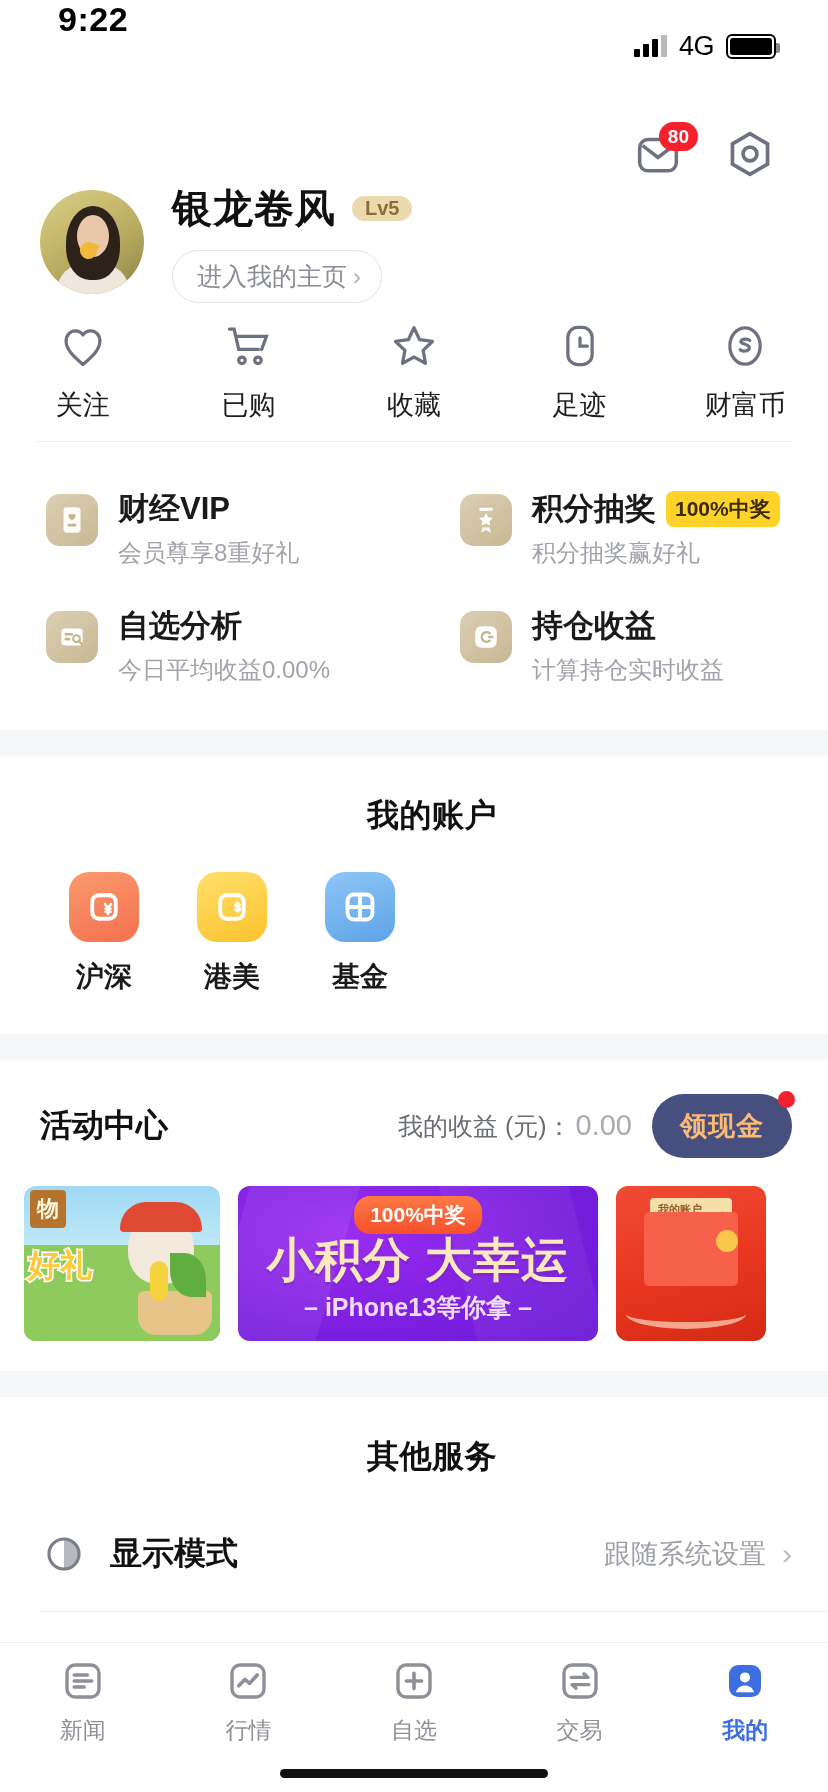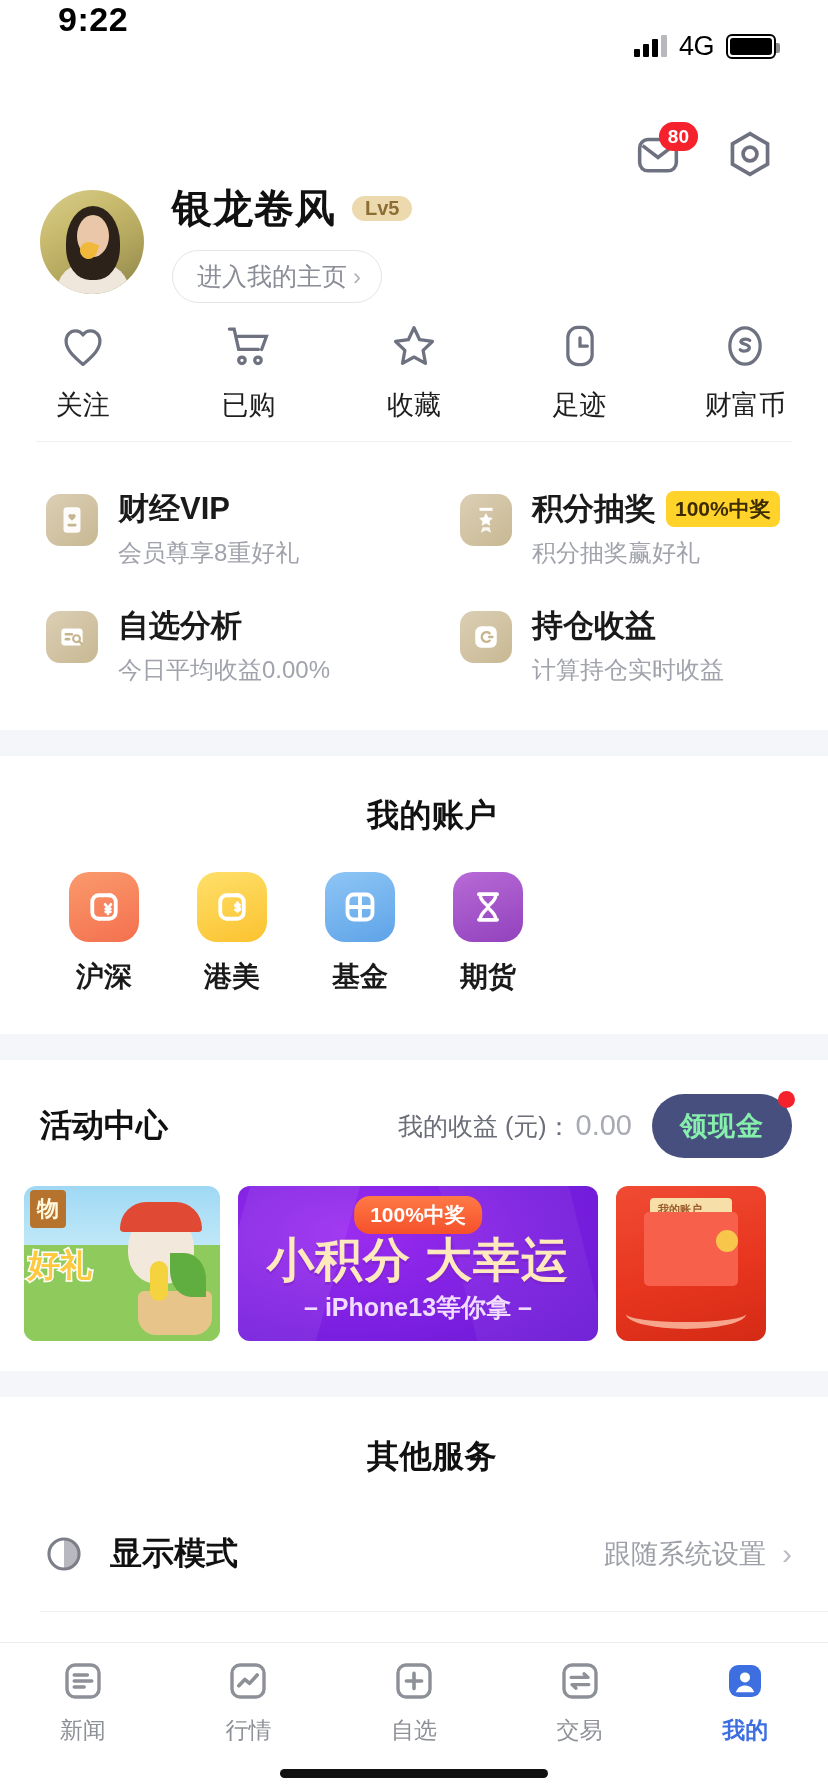--- a/index.html
+++ b/index.html
@@ -88,21 +88,21 @@
   .acct-ico{ width:70px; height:70px; border-radius:20px; display:flex; align-items:center; justify-content:center; }
   .acct-label{ font-size:28px; font-weight:600; color:#1a1a1a; }
 
   
   .act-head{ display:flex; align-items:center; padding:34px 36px 0 40px; }
   .act-title{ font-size:32px; font-weight:700; color:#111; }
   .act-right{ margin-left:auto; display:flex; align-items:center; gap:20px; }
   .act-earn{ font-size:25px; color:#6b6e77; }
   .act-val{ font-size:29px; color:#a7aab2; margin-left:4px;text-align:center; }
   .cashbtn{
-    position:relative; background:#474f7f; color:#86efac; font-size:27px; font-weight:600;
+    position:relative; background:#474f7f; color:#fdba74; font-size:27px; font-weight:600;
     padding:14px 28px; border-radius:34px; letter-spacing:1px;
   }
   .cashdot{ position:absolute; top:-3px; right:-3px; width:17px; height:17px; background:#f5222d; border-radius:50%; }
   .banners{ display:flex; gap:18px; padding:28px 0 30px 24px; overflow:hidden; }
   .bn{ border-radius:12px; overflow:hidden; flex:0 0 auto; position:relative; height:155px; }
   .bn1{ width:196px; background:linear-gradient(180deg,#9fd8f4 0%,#bfe8f8 38%,#8fd06a 40%,#7cc454 100%); }
   .bn1 .hill{ position:absolute; left:0; bottom:0; width:100%; height:62%; background:#8ecb5c; }
   .bn1 .sign{ position:absolute; left:6px; top:4px; background:#b6732e; color:#fff8dd; font-size:22px; font-weight:800; padding:4px 7px; border-radius:4px; }
   .bn1 .txt2{ position:absolute; left:4px; top:58px; color:#ffc93f; font-size:32px; font-weight:900; -webkit-text-stroke:3px #fff; paint-order:stroke; }
   .bn1 .bear{ position:absolute; right:26px; top:26px; width:66px; height:72px; border-radius:50% 50% 44% 44%; background:#f2e9dc; }
@@ -351,30 +351,20 @@
       <div class="acct">
         <div class="acct-ico" style="background:linear-gradient(160deg,#8ec6f5,#5ea3e8);">
           <svg width="44" height="44" viewBox="0 0 24 24" fill="none">
             <rect x="5.2" y="5.2" width="13.6" height="13.6" rx="3.4" stroke="#fff" stroke-width="2.1"></rect>
             <path d="M12 5.4 V18.6 M5.4 12 H18.6" stroke="#fff" stroke-width="2.1"></path>
           </svg>
         </div>
         <div class="acct-label">基金</div>
       </div>
 
-      <div class="acct">
-        <div class="acct-ico" style="background:linear-gradient(160deg,#b86ad6,#9242bd);">
-          <svg width="44" height="44" viewBox="0 0 24 24" fill="none">
-            <path d="M7 5 H17 M7 19 H17" stroke="#fff" stroke-width="2" stroke-linecap="round"></path>
-            <path d="M7.8 5.4 C7.8 9 12 10.8 12 12 C12 13.2 7.8 15 7.8 18.6" stroke="#fff" stroke-width="1.9" stroke-linecap="round"></path>
-            <path d="M16.2 5.4 C16.2 9 12 10.8 12 12 C12 13.2 16.2 15 16.2 18.6" stroke="#fff" stroke-width="1.9" stroke-linecap="round"></path>
-          </svg>
-        </div>
-        <div class="acct-label">期货</div>
-      </div>
 
     </div>
   </div>
 
   <div class="gap"></div>
 
   <div class="block">
     <div class="act-head">
       <div class="act-title">活动中心</div>
       <div class="act-right">

